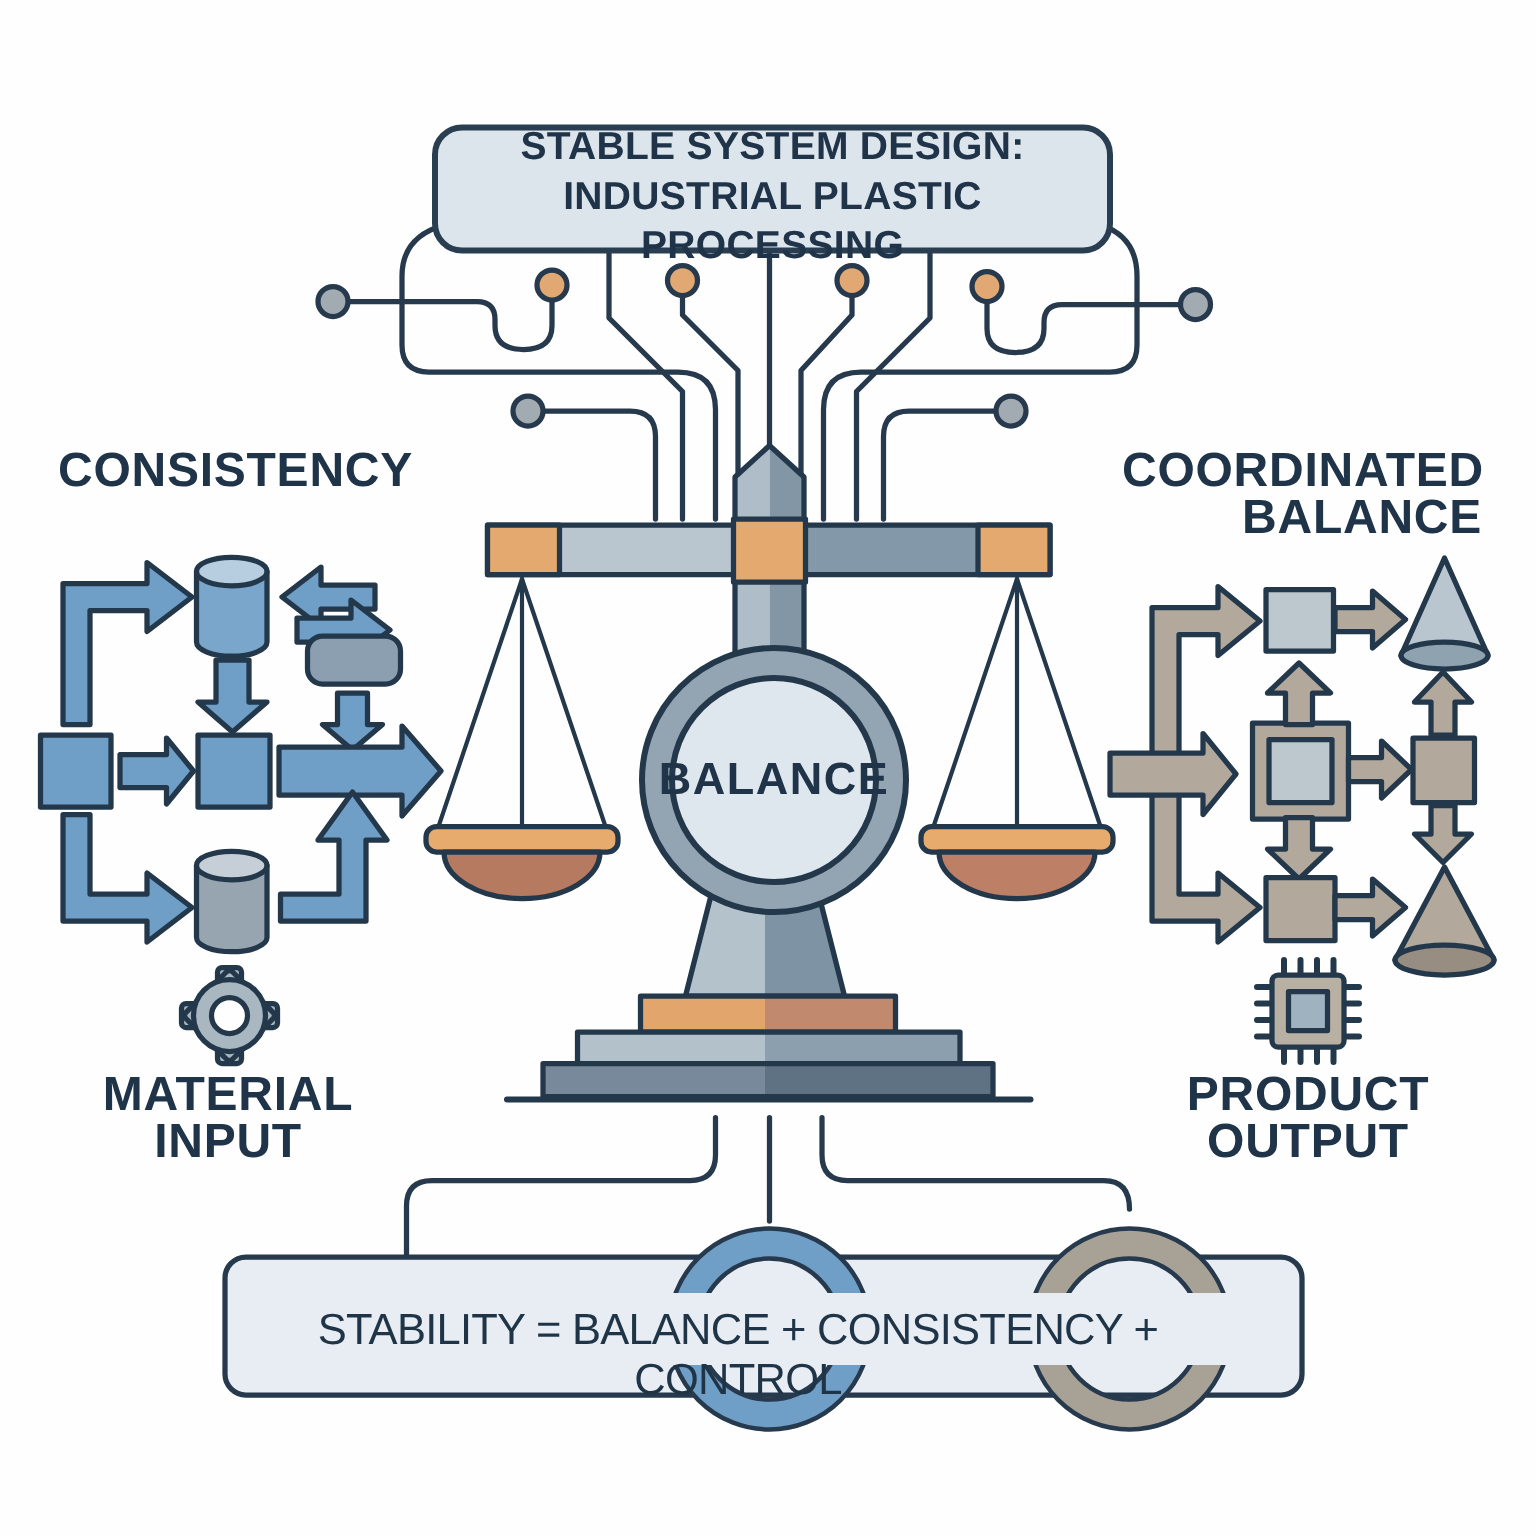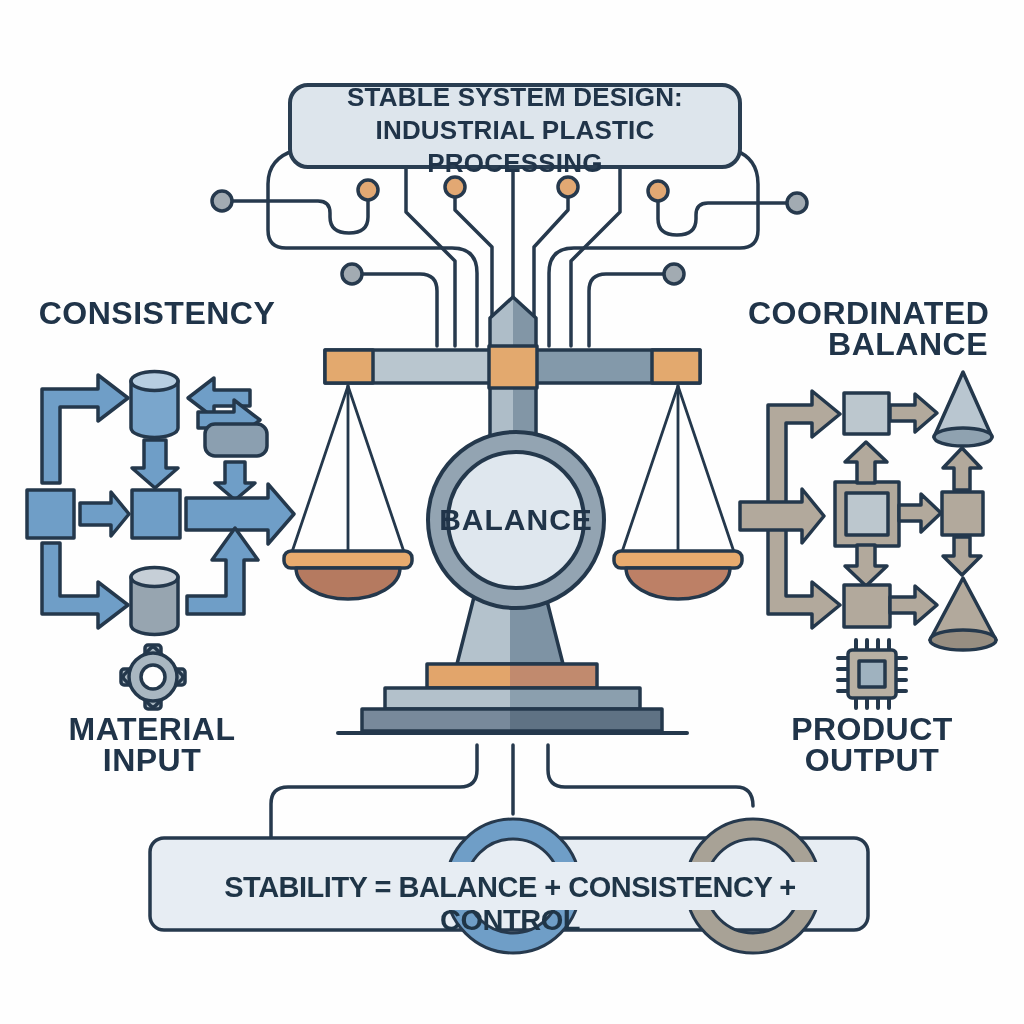--- a/index.html
+++ b/index.html
@@ -6,22 +6,22 @@
   #stage{position:relative;width:1024px;height:1024px;background:#fefefe;overflow:hidden;
          font-family:"Liberation Sans","DejaVu Sans",sans-serif;}
   #art{position:absolute;left:0;top:0;}
   .lbl{position:absolute;color:#203449;font-weight:bold;text-align:center;line-height:31px;
        font-size:32px;letter-spacing:.5px;}
   .lbl .ln{display:block;}
   #title-text{position:absolute;left:300px;top:81px;width:430px;text-align:center;color:#203449;
        font-weight:bold;font-size:26px;line-height:33px;letter-spacing:.2px;}
   #balance-text{position:absolute;left:416px;top:503px;width:200px;text-align:center;color:#203449;
        font-weight:bold;font-size:30px;letter-spacing:1px;}
-  #banner-text{position:absolute;left:160px;top:871px;width:700px;text-align:center;color:#1f3547;
-       font-weight:bold;font-size:29px;letter-spacing:-0.5px;}
+  #banner-text{position:absolute;left:142px;top:871px;width:700px;text-align:center;color:#1f3547;
+       font-weight:normal;font-size:29px;letter-spacing:-0.5px;}
 </style>
 </head>
 <body>
 
 <div id="stage">
 <svg id="art" width="1024" height="1024" viewBox="0 0 1024 1024" stroke-linejoin="round" stroke-linecap="round">
 
   <g fill="none" stroke="#26394d" stroke-width="3.5">
     <path d="M513,167 V297"></path>
     <path d="M296,150 Q268,158 268,184 V230 Q268,248 286,248 H452 Q477,248 477,273 V346"></path>

